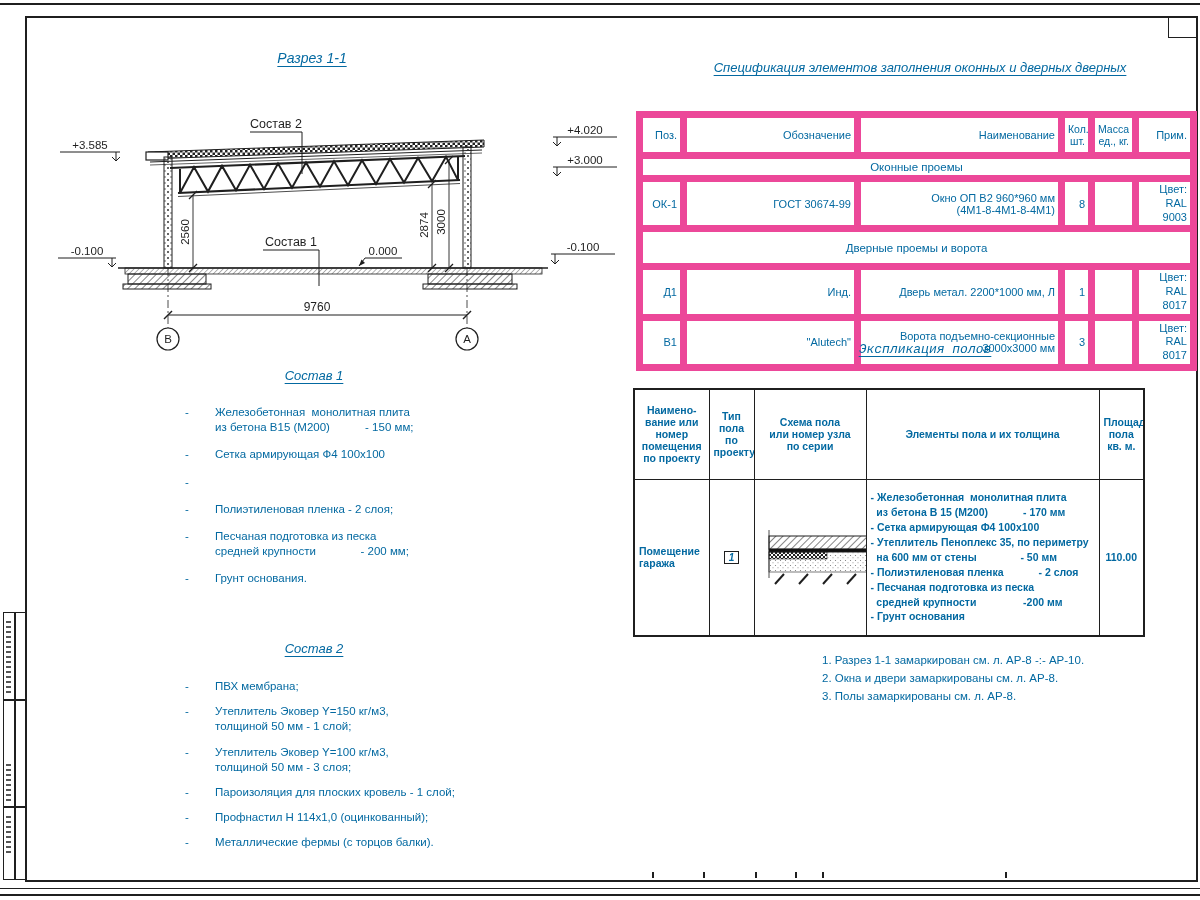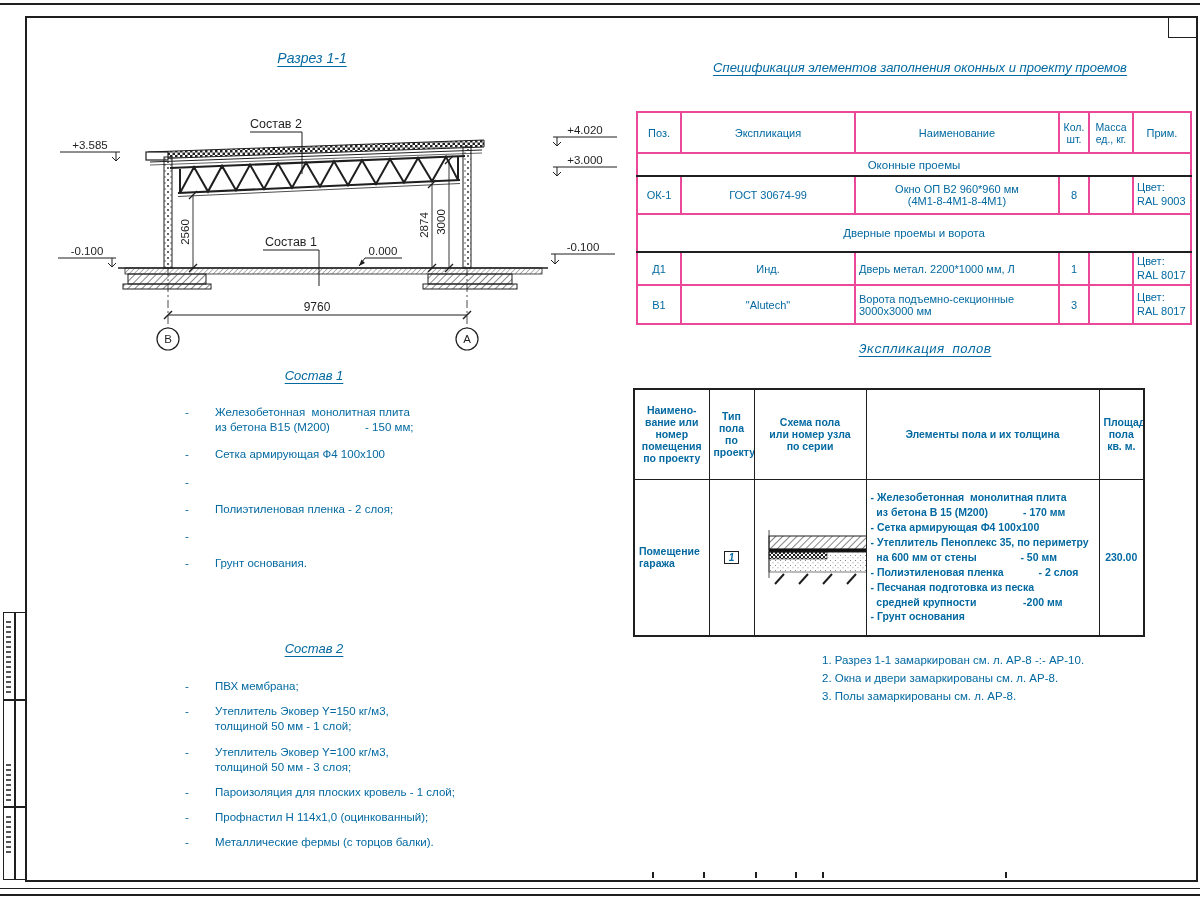--- a/index.html
+++ b/index.html
@@ -17,22 +17,22 @@
   .left-strip{position:absolute;left:3px;top:612px;width:23px;height:268px;
               border:1.5px solid #1f1f1f;box-sizing:border-box;}
   .strip-div{position:absolute;left:0;width:100%;height:1.5px;background:#1f1f1f;}
   .strip-vdiv{position:absolute;left:10px;top:0;width:1.5px;height:100%;background:#1f1f1f;}
   .smudge{position:absolute;left:2px;width:5px;
           background:repeating-linear-gradient(0deg,#555 0 2px,transparent 2px 5px);}
   .tick{position:absolute;width:1.5px;height:6px;background:#1f1f1f;top:872px;}
   
   table{border-collapse:collapse;table-layout:fixed;}
   .spec{position:absolute;left:636px;top:111px;width:554px;border:2px solid #1f1f1f;}
-  .spec th,.spec td{border:2px solid #ec4899;font-weight:normal;font-size:11px;
-                    padding:1px 3px;overflow:hidden;}
+  .spec th,.spec td{border:7px solid #ec4899;font-weight:normal;font-size:11px;
+                    padding:1px 3px;overflow:hidden;text-align:right;}
   .spec .sec td{border-top:2px solid #1f1f1f;border-bottom:2px solid #1f1f1f;
                 text-align:center;font-size:11.5px;}
   .cc{text-align:center;vertical-align:middle;}
   .lc{text-align:left;vertical-align:middle;}
   .note-cell{font-size:10px;line-height:1.25;}
   
   .floors{position:absolute;left:633px;top:388px;width:510px;border:2px solid #1f1f1f;}
   .floors th,.floors td{border:1.5px solid #1f1f1f;font-weight:bold;font-size:10.5px;
                         padding:2px 4px;vertical-align:middle;overflow:hidden;}
   .typebox{display:inline-block;border:1px solid #1f1f1f;padding:0 4px;font-size:10px;
@@ -190,35 +190,35 @@
     <text x="277" y="211" font-size="12" text-anchor="middle" stroke="none">9760</text>
     <text x="149" y="132" font-size="11.5" text-anchor="middle" transform="rotate(-90 149 132)" stroke="none">2560</text>
     <text x="388" y="125" font-size="11.5" text-anchor="middle" transform="rotate(-90 388 125)" stroke="none">2874</text>
     <text x="405" y="122" font-size="11.5" text-anchor="middle" transform="rotate(-90 405 122)" stroke="none">3000</text>
     <text x="236" y="28" font-size="12.5" text-anchor="middle" stroke="none">Состав 2</text>
     <text x="251" y="146" font-size="12.5" text-anchor="middle" stroke="none">Состав 1</text>
     <text x="128" y="243" font-size="11.5" text-anchor="middle" stroke="none">В</text>
     <text x="427" y="243" font-size="11.5" text-anchor="middle" stroke="none">А</text>
   </svg>
 
-  <div class="sec-title ttl" style="left:650px;top:60px;width:540px;">Спецификация элементов заполнения оконных и проекту проемов</div>
+  <div class="sec-title ttl" style="left:650px;top:60px;width:540px;">Спецификация элементов заполнения оконных и дверных дверных</div>
 
   <table class="spec">
     <colgroup>
       <col style="width:44px">
         <col style="width:174px">
         <col style="width:204px">
       <col style="width:30px">
         <col style="width:44px">
         <col style="width:58px">
     </colgroup>
     <tbody>
         <tr style="height:41px">
       <th class="cc pre">Поз.</th>
-      <th class="cc pre">Экспликация</th>
+      <th class="cc pre">Обозначение</th>
       <th class="cc pre">Наименование</th>
       <th class="cc pre" style="font-size:10.5px">Кол.
 шт.</th>
       <th class="cc pre" style="font-size:10.5px">Масса
 ед., кг.</th>
       <th class="cc pre">Прим.</th>
     </tr>
     <tr class="sec" style="height:23px">
       <td colspan="6">Оконные проемы</td>
     </tr>
@@ -323,21 +323,21 @@
       </td>
       <td class="lc pre elements" style="vertical-align:middle">- Железобетонная  монолитная плита
   из бетона В 15 (М200)            - 170 мм
 - Сетка армирующая Ф4 100х100
 - Утеплитель Пеноплекс 35, по периметру
   на 600 мм от стены               - 50 мм
 - Полиэтиленовая пленка            - 2 слоя
 - Песчаная подготовка из песка
   средней крупности                -200 мм
 - Грунт основания</td>
-      <td class="cc">230.00</td>
+      <td class="cc">110.00</td>
     </tr>
   </tbody>
     </table>
 
   <div class="notes">
     <div>1. Разрез 1-1 замаркирован см. л. АР-8 -:- АР-10.</div>
     <div>2. Окна и двери замаркированы см. л. АР-8.</div>
     <div>3. Полы замаркированы см. л. АР-8.</div>
   </div>
 
@@ -354,20 +354,22 @@
       </div>
     <div class="li" style="margin-top:5px">
         <span class="dash">-</span>
       </div>
     <div class="li" style="margin-top:5px">
         <span class="dash">-</span>
         <span class="pre">Полиэтиленовая пленка - 2 слоя;</span>
       </div>
     <div class="li" style="margin-top:5px">
         <span class="dash">-</span>
+        <span class="pre">Песчаная подготовка из песка
+средней крупности              - 200 мм;</span>
       </div>
     <div class="li" style="margin-top:5px">
         <span class="dash">-</span>
         <span class="pre">Грунт основания.</span>
       </div>
   </div>
 
   <div class="sec-title ttl" style="left:234px;top:641px;width:160px;">Состав 2</div>
   <div class="list" style="top:679px;">
     <div class="li" style="margin-bottom:10px">

